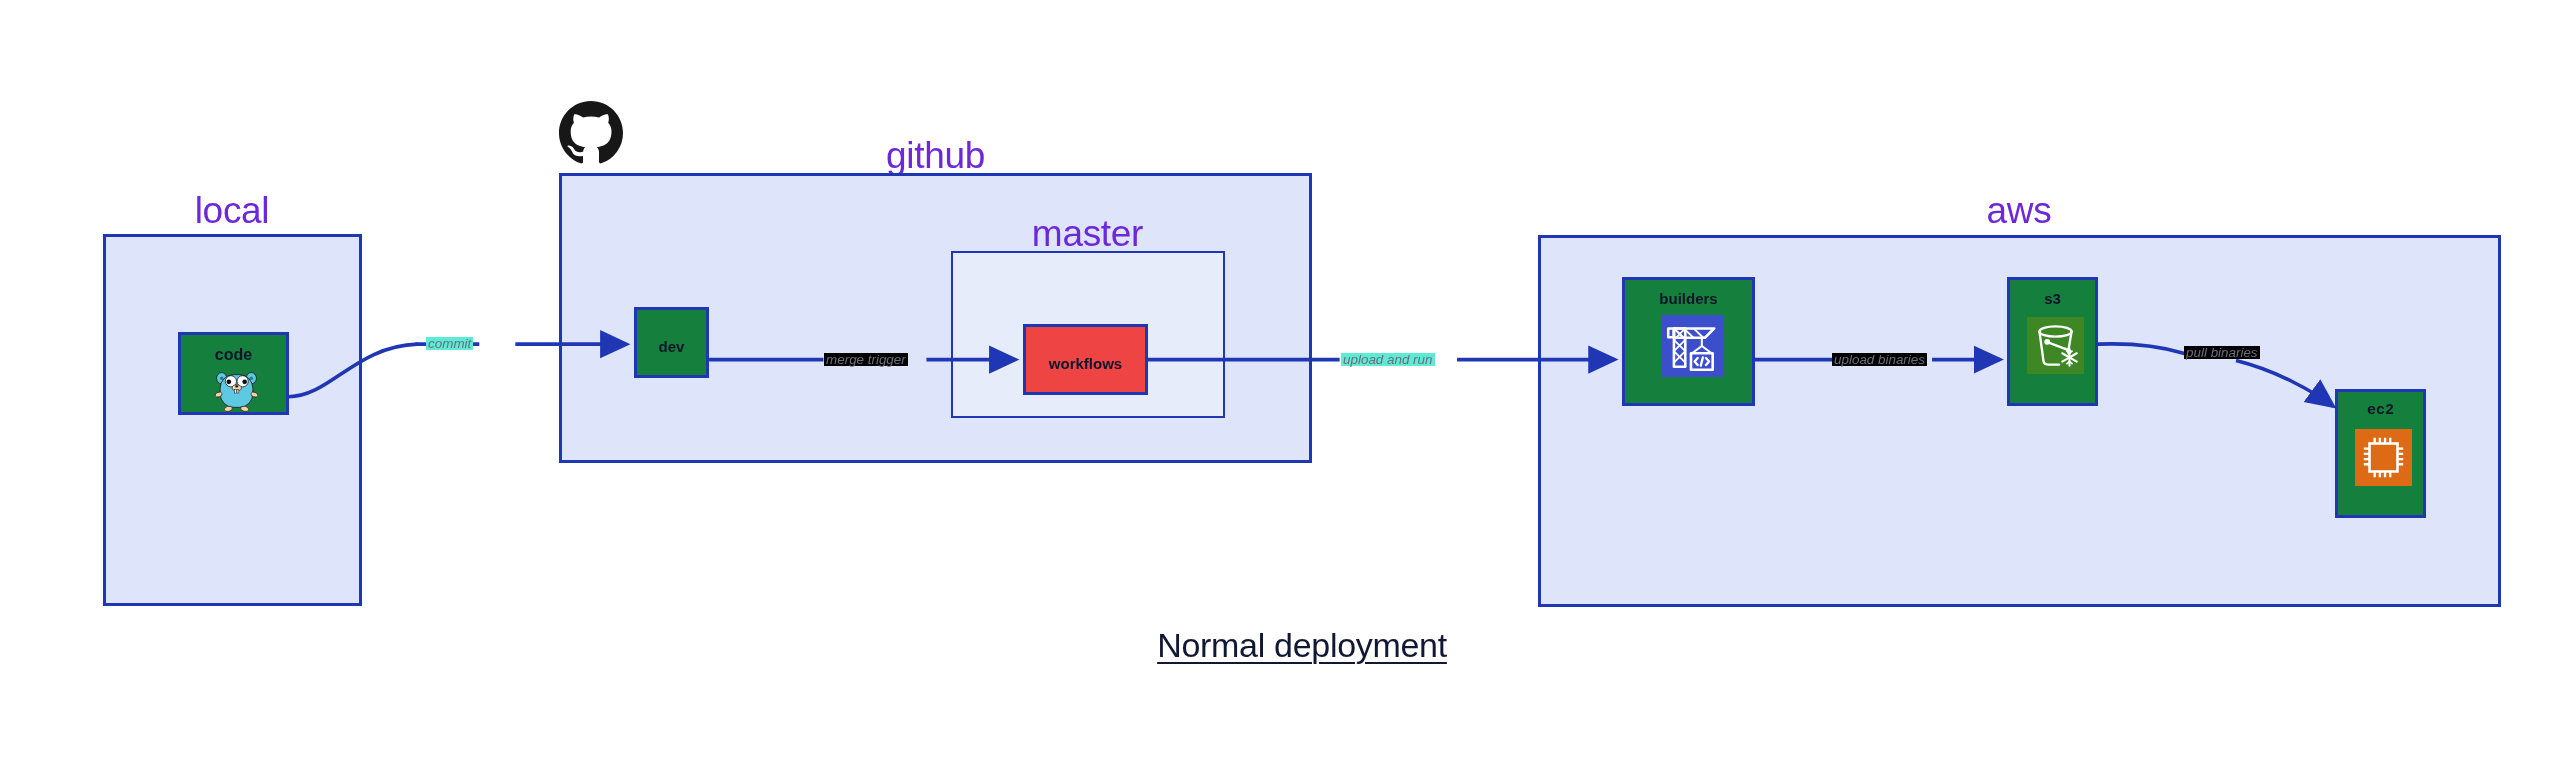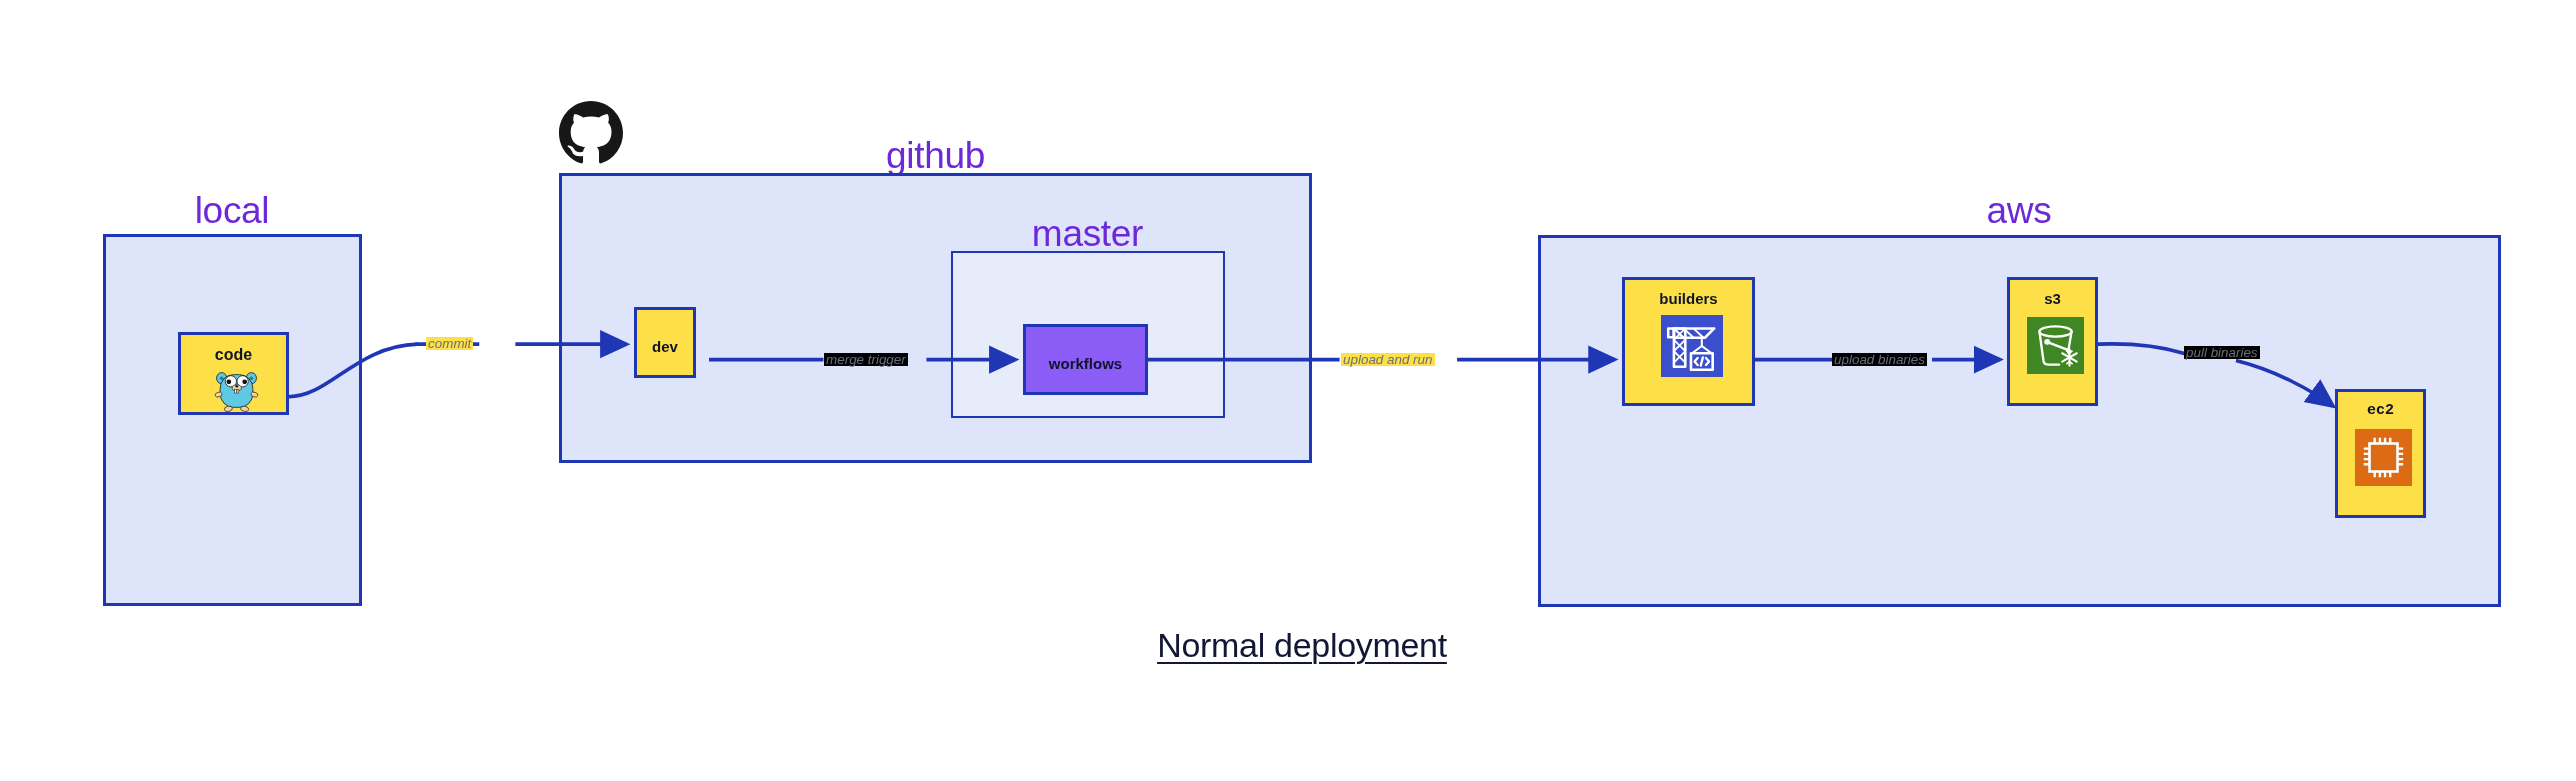--- a/index.html
+++ b/index.html
@@ -33,21 +33,21 @@
     font-size: 37px;
     font-weight: 400;
     line-height: 1;
     white-space: nowrap;
     letter-spacing: -0.3px;
   }
 
   
   .node {
     position: absolute;
-    background: #fde047;
+    background: #15803d;
     border: 3.1px solid #1f36b5;
     box-sizing: border-box;
   }
   .node-label {
     position: absolute;
     left: 0;
     right: 0;
     text-align: center;
     color: #10142b;
     font-weight: 700;
@@ -56,21 +56,21 @@
   }
 
   
   .edge-label {
     position: absolute;
     color: #6b6f7c;
     font-style: italic;
     font-size: 13.4px;
     line-height: 1;
     white-space: nowrap;
-    background: #fde047;
+    background: #5eead4;
     padding: 0 2.1px;
   }
   .edge-label.on-fill { background: #000000; }
 
   
   #edges {
     position: absolute;
     left: 0;
     top: 0;
     width: 2604px;
@@ -151,25 +151,25 @@
         3.07-1.87 3.75-3.65 3.95.29.25.54.73.54 1.48 0 1.07-.01 1.93-.01 2.2 0 .21.15.46.55.38A8.01
         8.01 0 0 0 16 8c0-4.42-3.58-8-8-8z"></path>
     </svg>
   </span>
   <div class="group-label" style="left:559px; top:137px; width:753px; text-align:center;">github</div>
   <div class="group" style="left:559px; top:173px; width:753px; height:290px;"></div>
 
   <div class="group-label" style="left:951px; top:215px; width:273px; text-align:center;">master</div>
   <div class="group sub" style="left:951px; top:251px; width:274px; height:167px;"></div>
 
-  <div class="node" style="left:634px; top:307px; width:62px; height:71px;">
+  <div class="node" style="left:634px; top:307px; width:75px; height:71px;">
     <div class="node-label" style="top:29px; font-size:15px;">dev</div>
   </div>
 
-  <div class="node" style="left:1023px; top:324px; width:125px; height:71px; background:#8b5cf6;">
+  <div class="node" style="left:1023px; top:324px; width:125px; height:71px; background:#ef4444;">
     <div class="node-label" style="top:29px; font-size:15px;">workflows</div>
   </div>
 
   <div class="group-label" style="left:1538px; top:192px; width:962px; text-align:center;">aws</div>
   <div class="group" style="left:1538px; top:235px; width:963px; height:372px;"></div>
 
   <div class="node" style="left:1622px; top:277px; width:133px; height:129px;">
     <div class="node-label" style="top:11.3px; font-size:15px;">builders</div>
     <span class="icon-wrap" style="left:36px; top:35px; width:62px; height:62px;">
       <svg viewBox="0 0 120 120" xmlns="http://www.w3.org/2000/svg">

